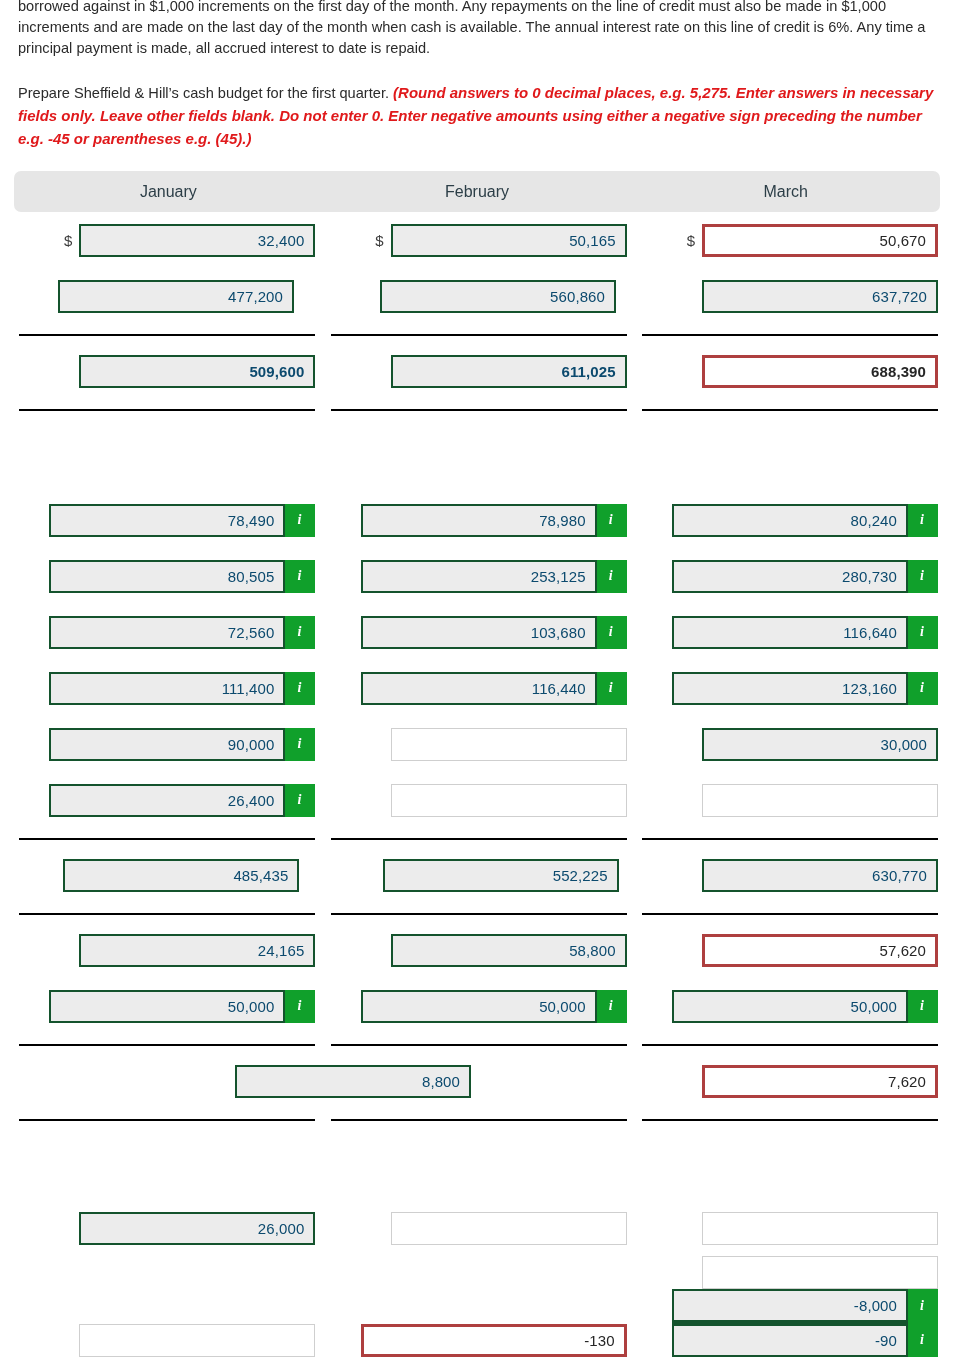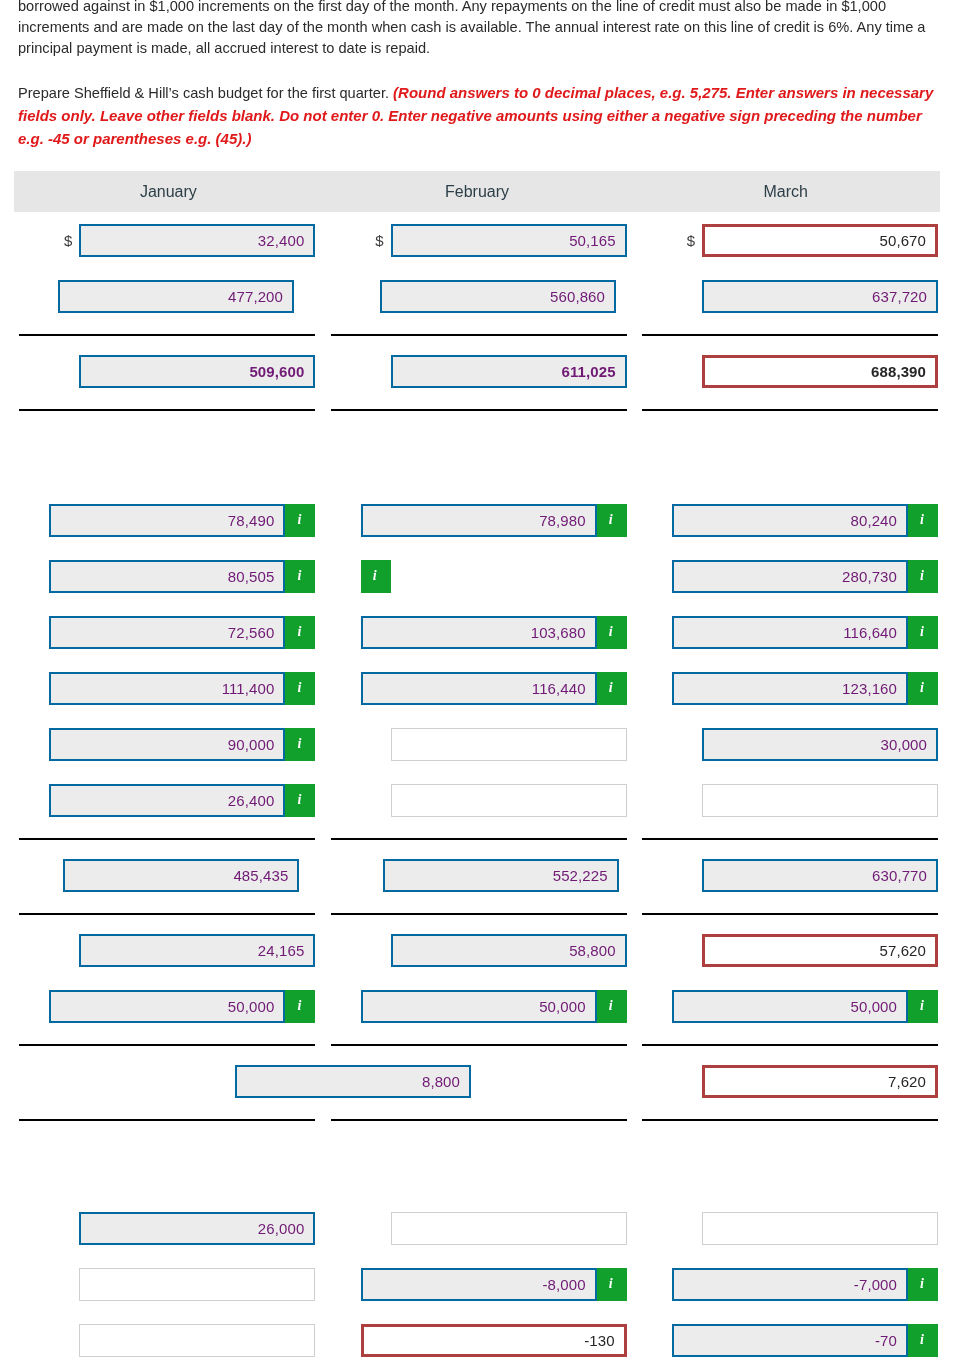--- a/index.html
+++ b/index.html
@@ -31,20 +31,21 @@
   }
 
   
   .budget { margin-top: 21px; padding: 0 10px; }
 
   .header-band {
     background: #e6e6e6;
     height: 41px;
     margin: 0 4px 0 4px;
     display: flex;
+    border-radius: 7px;
   }
   .hcell {
     flex: 1 1 0;
     display: flex;
     align-items: center;
     justify-content: center;
     font-size: 16px;
     color: #2c3e47;
   }
 
@@ -77,23 +78,23 @@
     display: flex;
     align-items: stretch;
     height: 33px;
   }
   
   .fieldgrp.wide  { width: 266px; }   
   .fieldgrp.narrow{ width: 236px; }   
 
   .fld {
     flex: 1 1 auto;
-    border: 2px solid #0369a1;
+    border: 2px solid #14532d;
     background: #ececec;
-    color: #701a75;
+    color: #0c4a6e;
     font-size: 15px;
     display: flex;
     align-items: center;
     justify-content: flex-end;
     padding: 0 9px;
     letter-spacing: .1px;
     white-space: nowrap;
   }
   .fld.wrong {
     border: 3px solid #ae3f3f;
@@ -280,20 +281,21 @@
           <div class="cell">
             <div class="fieldgrp wide">
               <div class="fld">80,505</div>
               <div class="info-btn">i</div>
             </div>
           </div>
         </div>
         <div class="col">
           <div class="cell">
             <div class="fieldgrp wide">
+              <div class="fld">253,125</div>
               <div class="info-btn">i</div>
             </div>
           </div>
         </div>
         <div class="col">
           <div class="cell">
             <div class="fieldgrp wide">
               <div class="fld">280,730</div>
               <div class="info-btn">i</div>
             </div>
@@ -557,21 +559,21 @@
           </div>
         </div>
         <div class="col">
           <div class="cell">
             <div class="fieldgrp narrow">
               <div class="fld blank"></div>
             </div>
           </div>
         </div>
       </div>
-      <div class="row" style="height: 56px;">
+      <div class="row" style="height: 56px; flex-direction: column;">
         <div class="col">
           <div class="cell">
             <div class="fieldgrp narrow">
               <div class="fld blank"></div>
             </div>
           </div>
         </div>
         <div class="col">
           <div class="cell">
             <div class="fieldgrp wide">
@@ -600,21 +602,21 @@
         <div class="col">
           <div class="cell">
             <div class="fieldgrp wide">
               <div class="fld wrong">-130</div>
             </div>
           </div>
         </div>
         <div class="col">
           <div class="cell">
             <div class="fieldgrp wide">
-              <div class="fld">-70</div>
+              <div class="fld">-90</div>
               <div class="info-btn">i</div>
             </div>
           </div>
         </div>
       </div>
       <div class="rule-row">
         <div class="rule-col"></div>
         <div class="rule-col"></div>
         <div class="rule-col"></div>
       </div>

